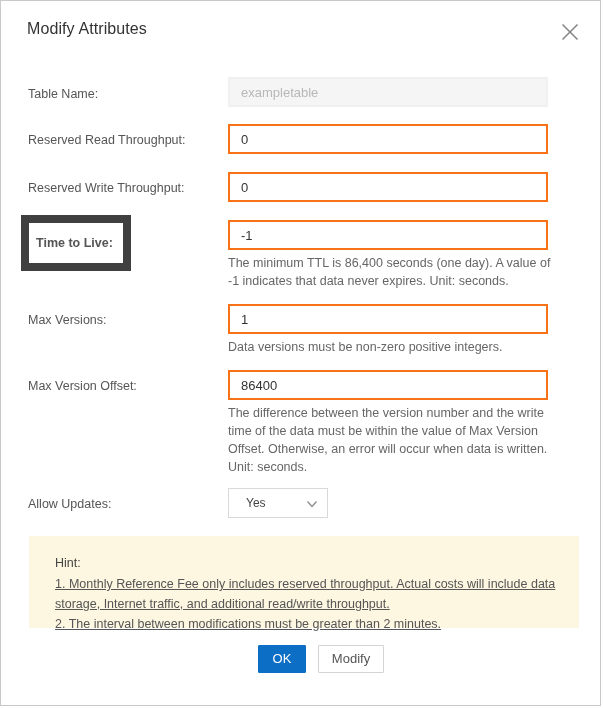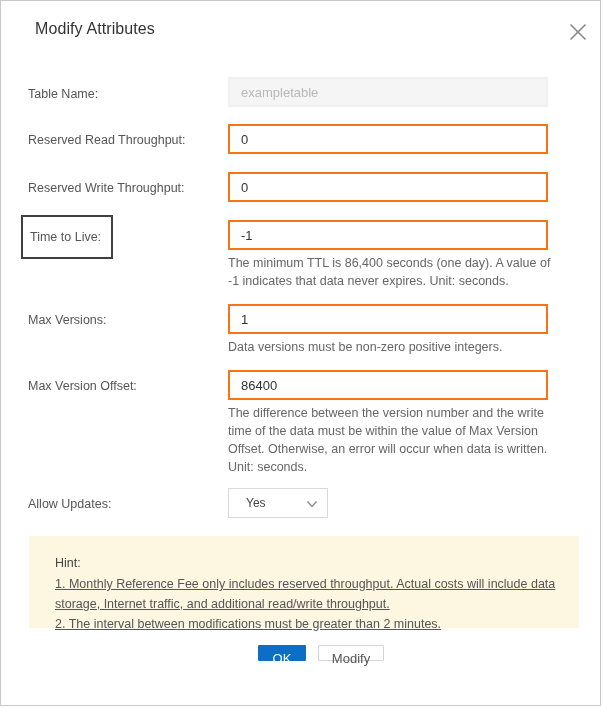--- a/index.html
+++ b/index.html
@@ -22,21 +22,21 @@
     height: 706px;
     background: #ffffff;
     border: 1px solid #c9c9c9;
     box-sizing: border-box;
     overflow: hidden;
   }
 
   
   .dialog-header {
     position: absolute;
-    left: 8px;
+    left: 0;
     top: 0;
     width: 486px;
     height: 62px;
     text-align: center;
   }
   .dialog-title {
     position: absolute;
     left: 26px;
     top: 19px;
     font-size: 16px;
@@ -65,22 +65,23 @@
     position: absolute;
     left: 27px;
     font-size: 12.5px;
     color: #555555;
     white-space: nowrap;
     line-height: 16px;
   }
   .field-label.highlighted {
     left: 20px;
     padding: 12px 10px 12px 7px;
-    border: 2px solid #404040;
-    box-sizing: border-box;
+    border: 8px solid #404040;
+    box-sizing: border-box;
+    font-weight: bold;
   }
 
   .text-input {
     position: absolute;
     left: 227px;
     width: 320px;
     height: 30px;
     box-sizing: border-box;
     border: 2px solid #f97316;
     background: #ffffff;
@@ -157,21 +158,21 @@
     font-size: 12.5px;
     color: #555555;
     line-height: 20px;
     width: 512px;
     text-decoration: underline;
   }
 
   
   .btn {
     position: absolute;
-    height: 16px;
+    height: 28px;
     box-sizing: border-box;
     font-family: "Liberation Sans", sans-serif;
     font-size: 13px;
     text-align: center;
     line-height: 26px;
     cursor: pointer;
     border-radius: 1px;
     padding: 0;
   }
   .btn-primary {

